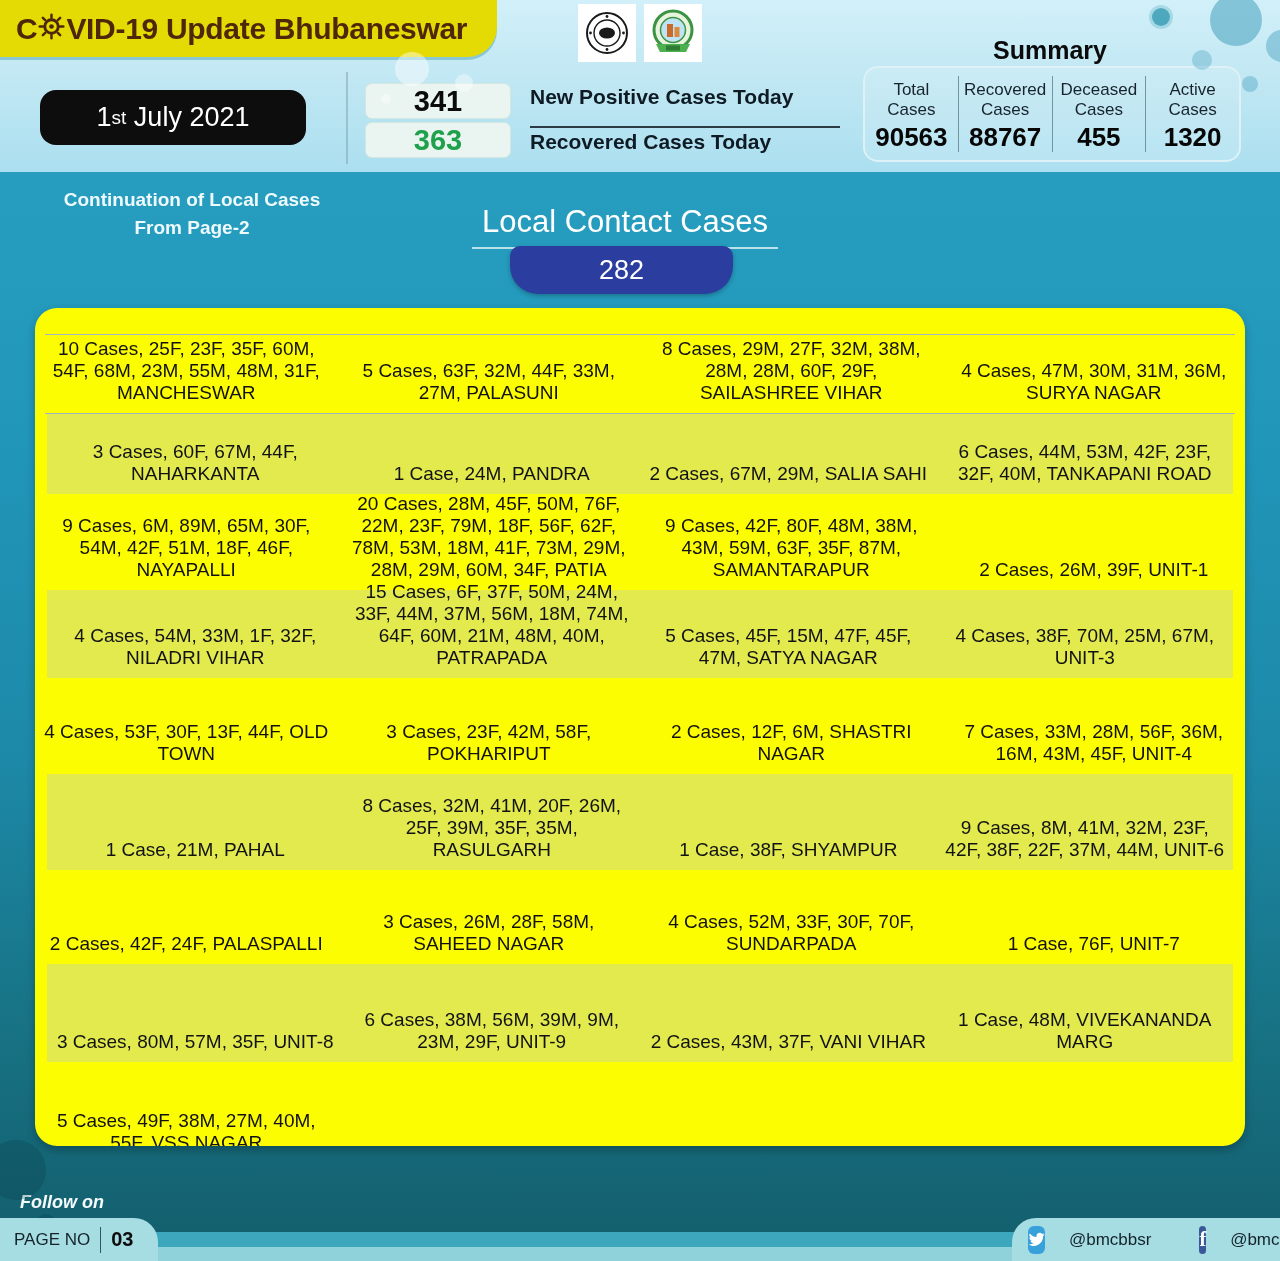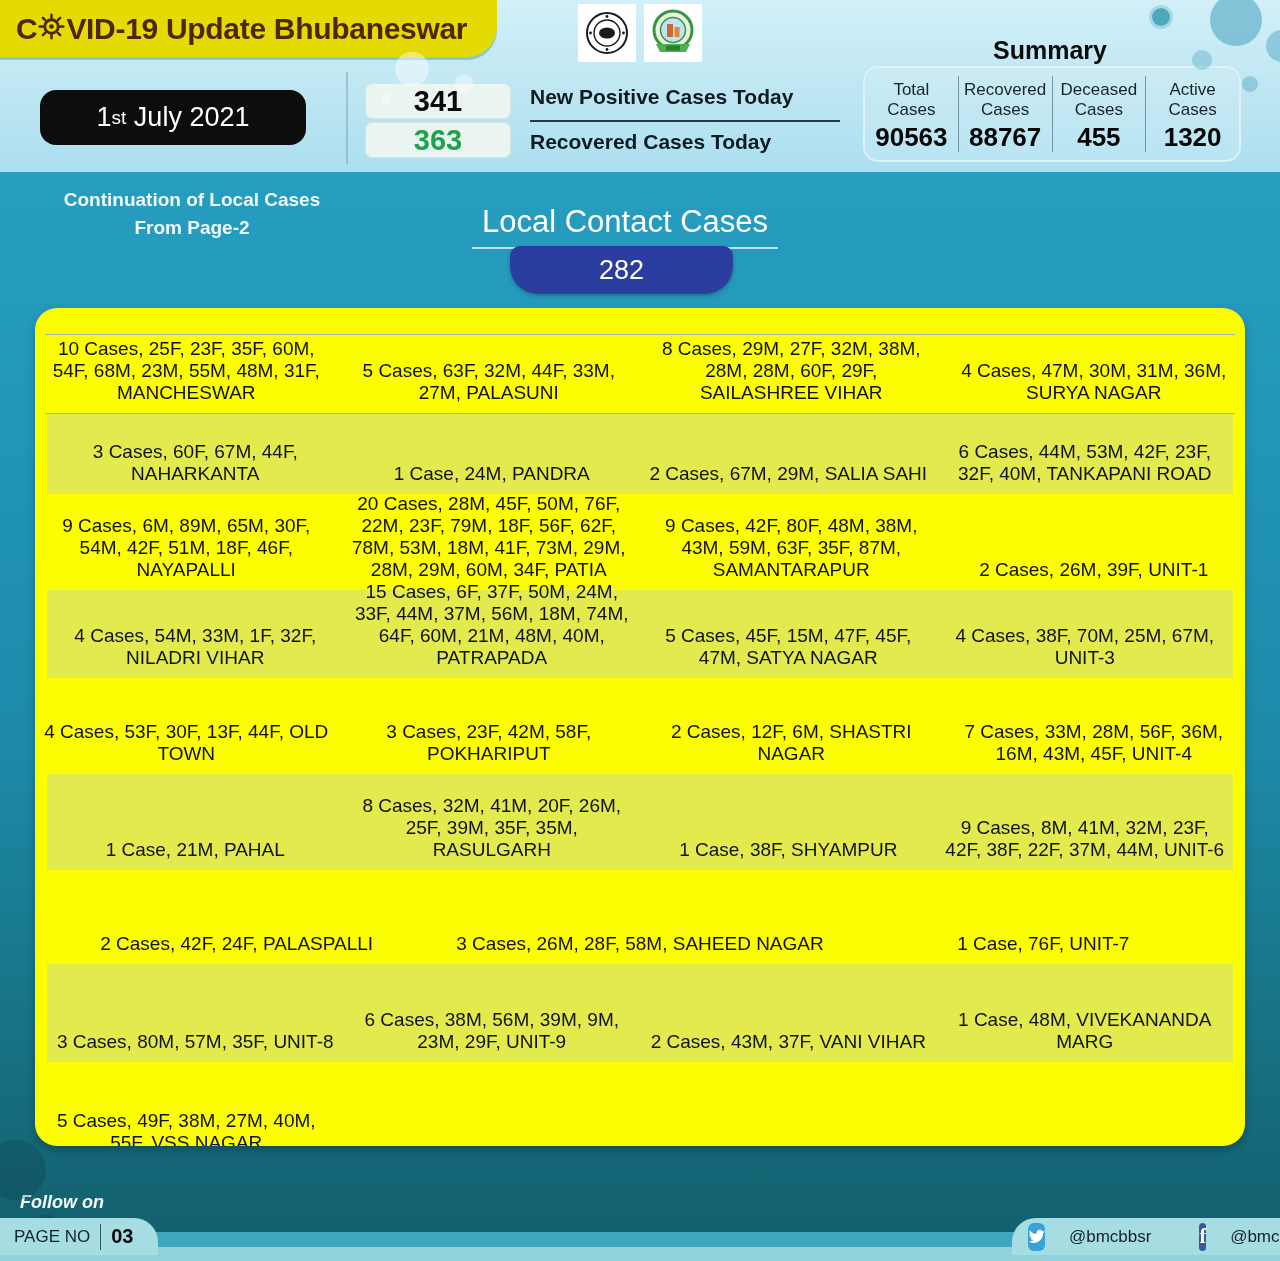--- a/index.html
+++ b/index.html
@@ -22,21 +22,21 @@
   .date-pill { position:absolute; left:40px; top:90px; width:266px; height:55px; background:#0d0d0d;
                border-radius:16px; color:#fff; font-size:27px; display:flex; align-items:center; justify-content:center; }
   .date-pill sup { font-size:19px; }
   .hdr-divider { position:absolute; left:346px; top:72px; width:2px; height:92px; background:rgba(120,150,160,.45); }
   .stat-box { position:absolute; left:365px; width:146px; height:36px; background:#eaf5f1;
               border:1px solid #d3e6e1; border-radius:7px; display:flex; align-items:center; justify-content:center;
               font-size:29px; font-weight:bold; }
   .stat-box.new { top:83px; color:#0b0b0b; }
   .stat-box.rec { top:122px; color:#1fa14b; }
   .stat-label { position:absolute; left:530px; font-size:21px; font-weight:bold; color:#0e1b24; }
-  .stat-label.new { top:85px; width:310px; padding-bottom:11px; border-bottom:2px solid #2c3b43; }
+  .stat-label.new { top:85px; width:310px; padding-bottom:17px; border-bottom:2px solid #2c3b43; }
   .stat-label.rec { top:130px; }
   .summary-title { position:absolute; left:930px; top:36px; width:240px; text-align:center;
                    font-size:25px; font-weight:bold; color:#0b0b0b; }
   .summary-box { position:absolute; left:863px; top:66px; width:378px; height:96px;
                  border:2px solid #ddf1f7; border-radius:15px; background:rgba(255,255,255,.14);
                  display:flex; align-items:center; }
   .summary-item { flex:1; text-align:center; padding-top:4px; }
   .summary-item + .summary-item { border-left:1px solid #74949f; }
   .summary-item .lbl { font-size:17px; color:#17242c; line-height:20px; }
   .summary-item .val { font-size:26px; font-weight:bold; color:#060606; line-height:30px; margin-top:2px; }
@@ -60,21 +60,21 @@
   .t-row.olive { background:#e2ea4e; margin:0 12px; }
   .t-cell { flex:1; display:flex; align-items:flex-end; justify-content:center; text-align:center;
             padding:2px 8px 9px; font-size:19px; line-height:22px; color:#121212; }
   .h78{height:78px;} .h80{height:80px;} .h96{height:96px;} .h88{height:88px;}
   .h94{height:94px;} .h98{height:98px;} .h72{height:72px;margin-top:29px;}
 
   
   .follow { position:absolute; left:20px; top:1192px; color:#f4fbfc; font-size:18px; font-style:italic; font-weight:bold; }
   .bar-mid { position:absolute; left:0; top:1232px; width:1280px; height:15px; background:#3da7bd; }
   .bar-low { position:absolute; left:0; top:1247px; width:1280px; height:14px; background:#8fd2da; }
-  .tab { position:absolute; top:1218px; height:37px; background:#a5dde3; display:flex; align-items:center; z-index:3; }
+  .tab { position:absolute; top:1218px; height:43px; background:#a5dde3; display:flex; align-items:center; z-index:3; }
   .tab-left { left:0; width:158px; border-radius:0 24px 0 0; padding-left:14px; gap:10px; }
   .tab-right { right:0; width:268px; border-radius:24px 0 0 0; padding-left:16px; gap:24px; }
   .tab .lbl { font-size:17px; color:#14232a; }
   .tab .num { font-size:20px; font-weight:bold; color:#0b0b0b; }
   .tab .vdiv { width:1px; height:26px; background:#33565e; }
   .handle { font-size:17px; color:#14232a; }
   .icon-sq { width:28px; height:28px; border-radius:6px; display:flex; align-items:center; justify-content:center; }
   .icon-tw { background:#38a1da; }
   .icon-fb { background:#3b5998; color:#fff; font-size:20px; font-weight:bold; font-family:"Liberation Serif", serif; }
 
@@ -235,20 +235,21 @@
     <div class="t-row olive h96">
       <div class="t-cell">1 Case, 21M, PAHAL</div>
       <div class="t-cell">8 Cases, 32M, 41M, 20F, 26M, 25F, 39M, 35F, 35M, RASULGARH</div>
       <div class="t-cell">1 Case, 38F, SHYAMPUR</div>
       <div class="t-cell">9 Cases, 8M, 41M, 32M, 23F, 42F, 38F, 22F, 37M, 44M, UNIT-6</div>
     </div>
 
     <div class="t-row h94">
       <div class="t-cell">2 Cases, 42F, 24F, PALASPALLI</div>
       <div class="t-cell">3 Cases, 26M, 28F, 58M, SAHEED NAGAR</div>
+      <div class="t-cell">4 Cases, 52M, 33F, 30F, 70F, SUNDARPADA</div>
       <div class="t-cell">1 Case, 76F, UNIT-7</div>
     </div>
 
     <div class="t-row olive h98">
       <div class="t-cell">3 Cases, 80M, 57M, 35F, UNIT-8</div>
       <div class="t-cell">6 Cases, 38M, 56M, 39M, 9M, 23M, 29F, UNIT-9</div>
       <div class="t-cell">2 Cases, 43M, 37F, VANI VIHAR</div>
       <div class="t-cell">1 Case, 48M, VIVEKANANDA MARG</div>
     </div>
 

